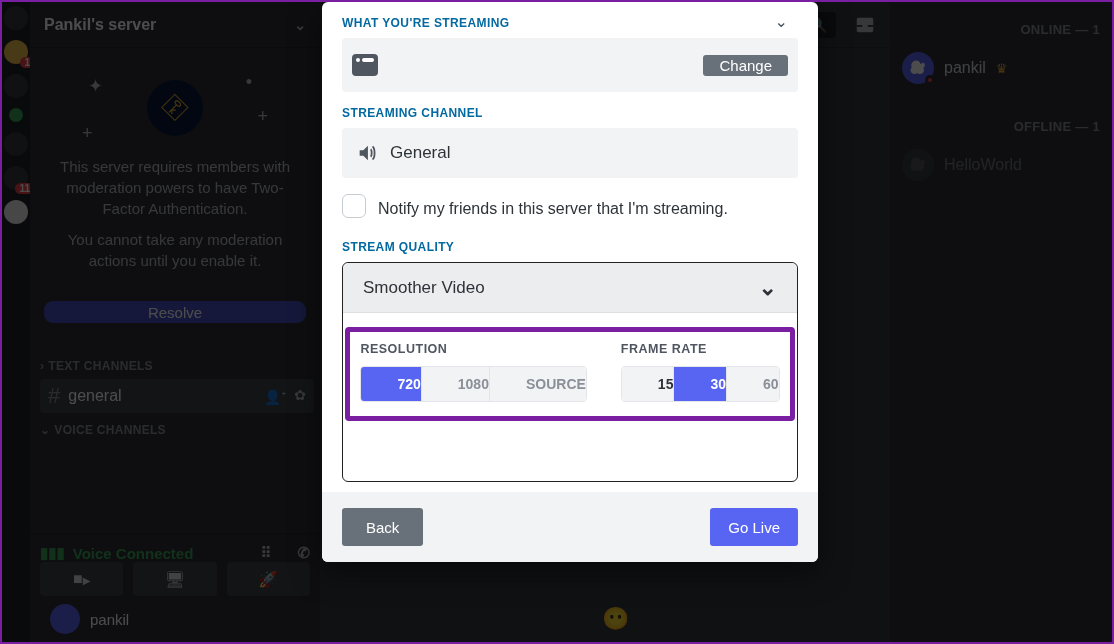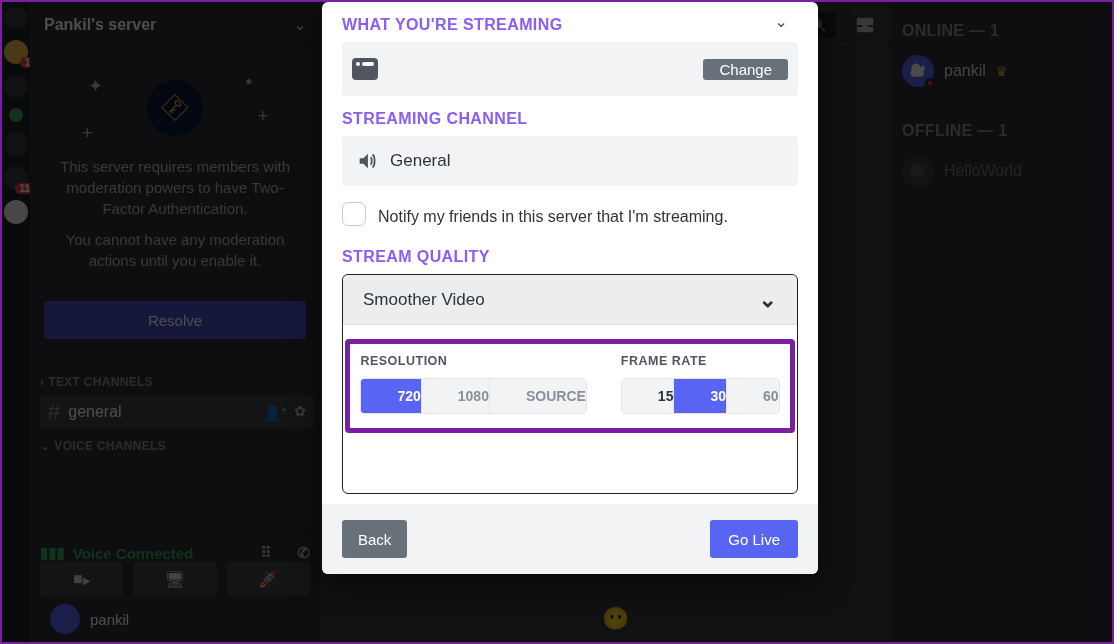--- a/index.html
+++ b/index.html
@@ -16,21 +16,21 @@
   .badge-num { position:absolute; bottom:-4px; right:-6px; background:#ed4245; color:#fff; font-size:10px; border-radius:8px; padding:0 4px; font-weight:700;}
   
   .sidebar { width: 290px; background: #2f3136; color:#b9bbbe; display:flex; flex-direction:column; position:relative; z-index:1;}
   .server-header { height:46px; display:flex; align-items:center; justify-content:space-between; padding:0 14px; border-bottom:1px solid rgba(0,0,0,0.2); color:#fff; font-weight:600;}
   .sv-chev { font-size:14px; color:#b9bbbe;}
   .notice { padding:20px 18px; text-align:center; color:#b9bbbe; font-size:15px; line-height:1.4;}
   .notice-img { width:100%; height:80px; display:flex; align-items:center; justify-content:center; margin-bottom:8px;}
   .key-circ { width:56px; height:56px; border-radius:50%; background:#0b1a3a; display:flex; align-items:center; justify-content:center;}
   .key-glyph { color:#f0b232; font-size:28px; transform:rotate(45deg);}
   .dots {position:absolute;font-size:18px;color:#b9bbbe;}
-  .resolve-btn { margin:10px 14px 18px; background:#4752c4; color:#fff; height:38px; border:none; border-radius:4px; font-size:15px; font-weight:500;}
+  .resolve-btn { margin:10px 14px 18px; background:#4752c4; color:#fff; height:22px; border:none; border-radius:9px; font-size:15px; font-weight:500;}
   .channels { padding: 8px 6px 0 10px; font-size:13px;}
   .ch-head { display:flex; align-items:center; gap:4px; color:#8e9297; font-weight:600; font-size:12px; letter-spacing:0.3px; margin:10px 0 6px;}
   .ch-row { display:flex; align-items:center; gap:8px; height:34px; border-radius:4px; padding:0 8px; color:#8e9297; font-size:16px;}
   .ch-row.sel { background:#40444b; color:#fff;}
   .ch-icons-right{ margin-left:auto; display:flex; gap:8px; color:#b9bbbe; font-size:14px;}
   .voice-panel { margin-top:auto; border-top:1px solid rgba(0,0,0,0.2); padding:10px 10px 4px;}
   .vc-line { display:flex; align-items:center; gap:8px; color:#3ba55d; font-weight:600; font-size:15px;}
   .vc-sub { color:#b9bbbe; font-size:12px; margin:2px 0 8px 0;}
   .vc-buttons { display:flex; gap:10px;}
   .vc-btn { flex:1; height:34px; background:#40444b; border:none; border-radius:4px; color:#dcddde; font-size:16px;}
@@ -38,32 +38,32 @@
   .avatar-sm { width:30px; height:30px; border-radius:50%; background:#5865f2;}
   .user-name-sm{ color:#fff; font-size:15px; font-weight:500;}
   
   .main { flex:1; background:#36393f; position:relative; z-index:1;}
   .titlebar { height:46px; border-bottom:1px solid rgba(0,0,0,0.2); display:flex; align-items:center; justify-content:flex-end; padding:0 14px; gap:18px;}
   .tb-icon { color:#b9bbbe; font-size:20px;}
   .search-box { width:170px; height:26px; background:#202225; border-radius:4px; display:flex; align-items:center; padding:0 8px; color:#72767d; font-size:14px; justify-content:space-between;}
   .emoji-bubble{ position:absolute; right:260px; bottom:10px; font-size:22px;}
   
   .members { width:222px; background:#2f3136; padding:20px 12px; color:#8e9297; font-size:13px; position:relative; z-index:1;}
-  .mem-head { font-weight:600; letter-spacing:0.3px; margin-bottom:10px; font-size:16px;}
+  .mem-head { font-weight:600; letter-spacing:0.3px; margin-bottom:10px; font-size:13px;text-align:right;}
   .mem-row { display:flex; align-items:center; gap:10px; height:42px;}
   .avatar-md { width:32px; height:32px; border-radius:50%; background:#5865f2; position:relative; display:flex; align-items:center; justify-content:center;}
   .avatar-md.off { background:#747f8d; opacity:.45;}
   .status-dot { width:10px; height:10px; border-radius:50%; position:absolute; bottom:-1px; right:-1px; border:3px solid #2f3136;}
   .mem-name { color:#dcddde; font-size:16px;}
   .crown { color:#f0b232; font-size:13px;}
 
   
   .modal { position:absolute; left:320px; top:0; width:496px; background:#fff; border-radius:6px; z-index:10; box-shadow:0 10px 30px rgba(0,0,0,.5); display:flex; flex-direction:column;}
   .modal-body { padding:0 20px 10px 20px; }
-  .sect-label { font-size:16px; font-weight:700; color:#8b5cf6; letter-spacing:0.4px; margin:14px 0 8px;}
+  .sect-label { font-size:12px; font-weight:700; color:#0369a1; letter-spacing:0.4px; margin:14px 0 8px;}
   .wys-row { background:#f2f3f5; border-radius:4px; height:54px; display:flex; align-items:center; padding:0 10px; gap:10px;}
   .app-ico { width:26px; height:22px; background:#4f5660; border-radius:4px; position:relative;}
   .app-ico::before{content:""; position:absolute; top:4px; left:4px; width:4px; height:4px; background:#fff; border-radius:50%;}
   .app-ico::after{content:""; position:absolute; top:4px; left:10px; right:4px; height:4px; background:#fff; border-radius:2px;}
   .chev-up{ position:absolute; right:30px; top:10px; color:#4f5660; font-size:16px;}
   .change-btn { margin-left:auto; background:#687179; color:#fff; border:none; border-radius:3px; height:21px; padding:0 16px; font-size:15px; font-weight:500;}
   .chan-row { background:#f2f3f5; border-radius:4px; height:50px; display:flex; align-items:center; padding:0 14px; gap:12px; color:#2e3338; font-size:17px;}
   .vol-ico { width:22px; height:22px; display:inline-flex; align-items:center; justify-content:center; color:#4f5660;}
   .notify-row { display:flex; align-items:flex-end; gap:12px; margin:16px 0 4px; color:#2e3338; font-size:16px;}
   .checkbox { width:24px; height:24px; border:1px solid #c7ccd1; border-radius:6px; background:#fff;}
@@ -71,21 +71,21 @@
   .quality-select { height:50px; background:#ebedef; border-bottom:1px solid #dcdee1; display:flex; align-items:center; justify-content:space-between; padding:0 20px; color:#2e3338; font-size:17px; border-radius:6px 6px 0 0;}
   .hl-area { margin:14px 2px 0; border:5px solid #7a1fa2; border-radius:4px; padding:10px 12px 14px; display:flex; gap:34px;justify-content:center;}
   .seg-col { flex:1; }
   .seg-label { font-size:12.5px; font-weight:700; color:#4f5660; letter-spacing:0.5px; margin-bottom:10px;}
   .seg-group { display:flex; border:1px solid #e3e5e8; border-radius:4px; overflow:hidden; height:36px;}
   .seg-btn { flex:1; background:#f2f3f5; border:none; color:#8a8f98; font-size:14px; font-weight:700; border-right:1px solid #e3e5e8;padding-left:36px;}
   .seg-btn:last-child{border-right:none;}
   .seg-btn.on { background:#5865f2; color:#fff;}
   .seg-btn.avail { color:#2e3338;}
   .modal-foot { background:#f2f3f5; border-radius:0 0 6px 6px; height:70px; display:flex; align-items:center; justify-content:space-between; padding:0 20px;}
-  .back-btn { background:#687179; color:#fff; border:none; border-radius:3px; height:38px; padding:0 16px; font-size:15px; font-weight:500;}
+  .back-btn { background:#687179; color:#fff; border:none; border-radius:3px; height:38px; padding:0 24px; font-size:15px; font-weight:500;}
   .golive-btn { background:#5865f2; color:#fff; border:none; border-radius:3px; height:38px; padding:0 18px; font-size:15px; font-weight:500;}
   svg{display:block;}
 </style>
 </head>
 <body>
 
 <div class="bg">
 
   <div class="rail">
     <div class="rail-blob"></div>
@@ -111,21 +111,21 @@
         <span class="dots" style="left:40px;top:6px">✦</span>
         <span class="dots" style="right:50px;top:2px">•</span>
         <span class="dots" style="right:34px;top:36px">+</span>
         <span class="dots" style="left:34px;bottom:2px">+</span>
         <div class="key-circ">
             <span class="key-glyph">⚿</span>
           </div>
       </div>
       <div>This server requires members with moderation powers to have Two-Factor Authentication.</div>
       <div style="height:10px"></div>
-      <div>You cannot have any moderation actions until you enable it.</div>
+      <div>You cannot take any moderation actions until you enable it.</div>
     </div>
     <button class="resolve-btn">Resolve</button>
 
     <div class="channels">
       <div class="ch-head">
         <span>›</span>
         <span>TEXT CHANNELS</span>
       </div>
       <div class="ch-row sel">
         <span style="font-size:22px;color:#8e9297">#</span>

